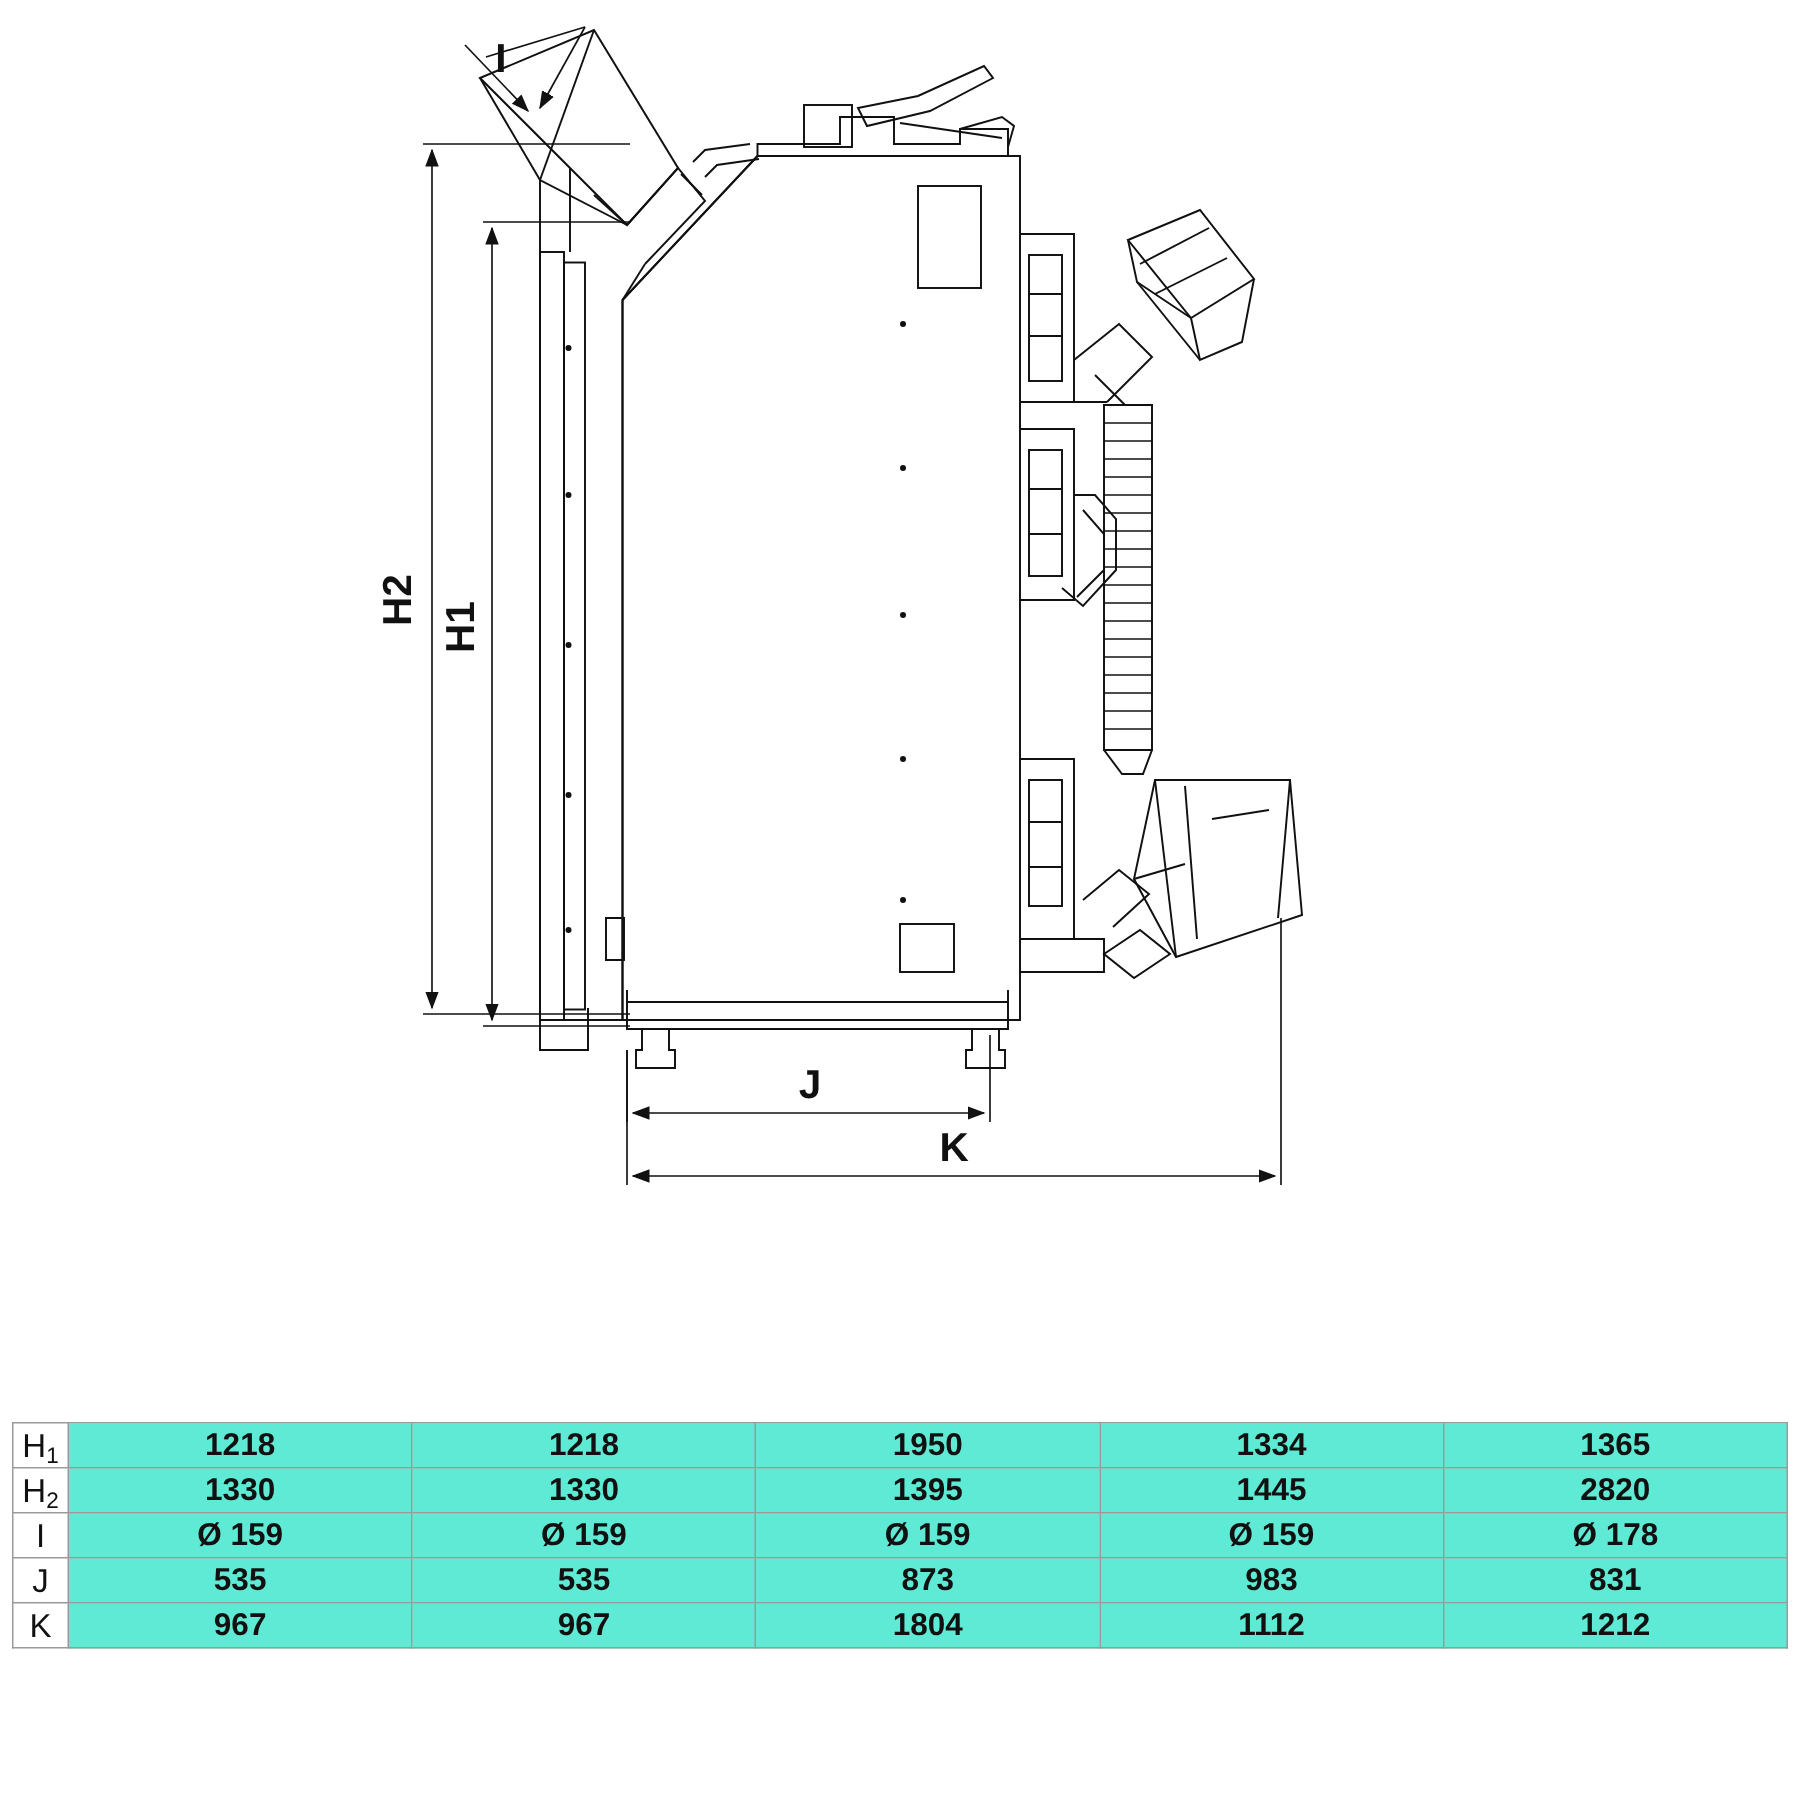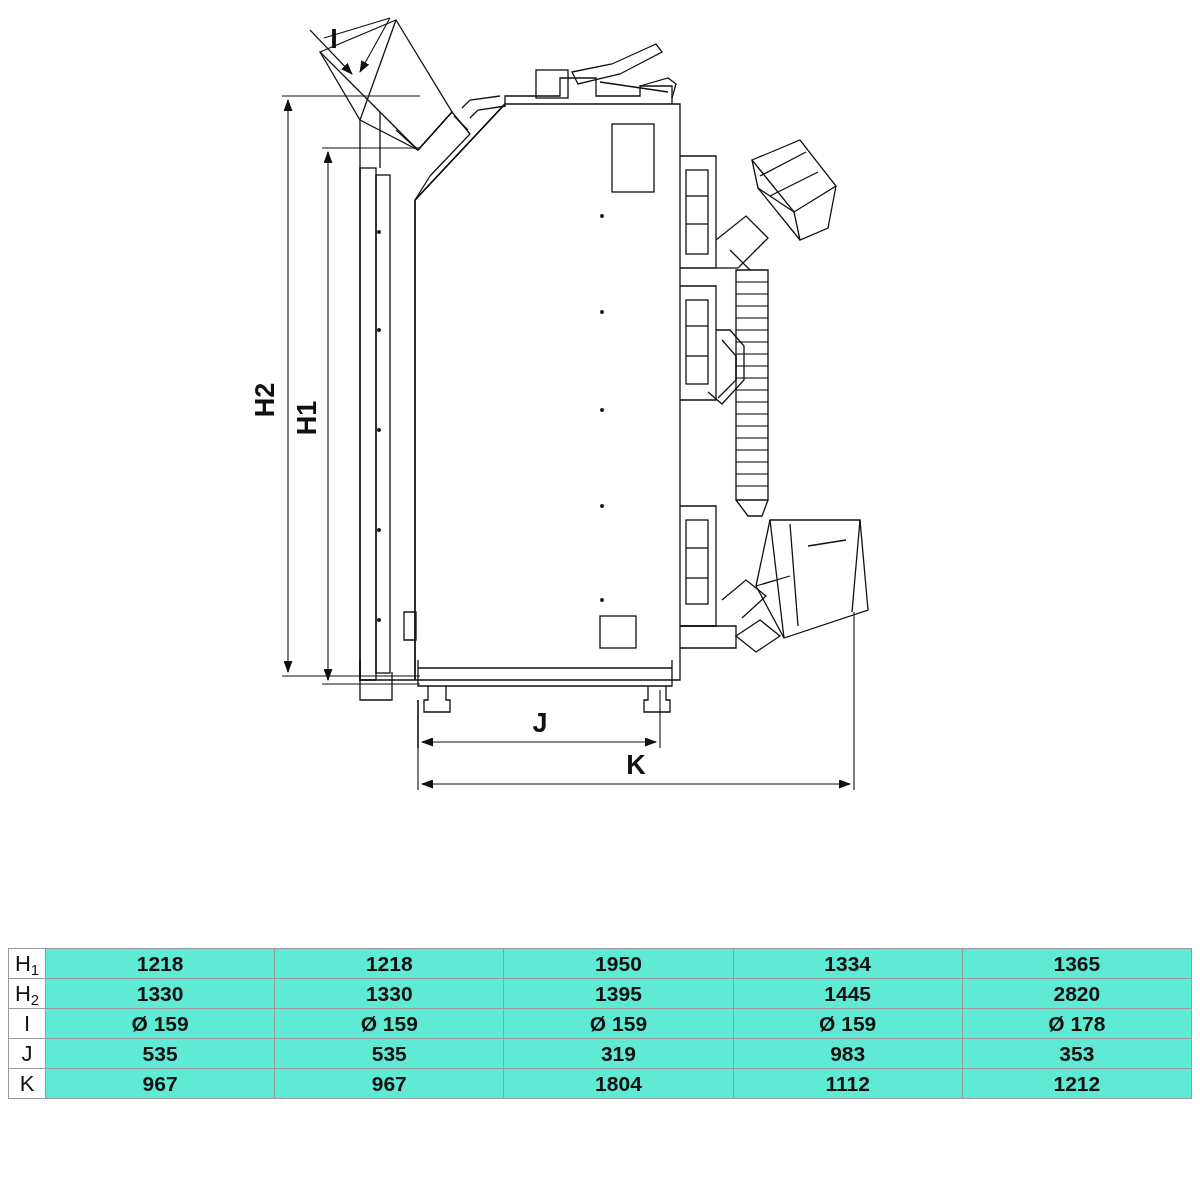--- a/index.html
+++ b/index.html
@@ -263,23 +263,23 @@
         <td class="diam">Ø 159</td>
         <td class="diam">Ø 159</td>
         <td class="diam">Ø 159</td>
         <td class="diam">Ø 159</td>
         <td class="diam">Ø 178</td>
       </tr>
       <tr>
         <td class="rowhead">J</td>
         <td>535</td>
         <td>535</td>
-        <td>319</td>
+        <td>873</td>
         <td>983</td>
-        <td>353</td>
+        <td>831</td>
       </tr>
       <tr>
         <td class="rowhead">K</td>
         <td>967</td>
         <td>967</td>
         <td>1804</td>
         <td>1112</td>
         <td>1212</td>
       </tr>
     </tbody>

